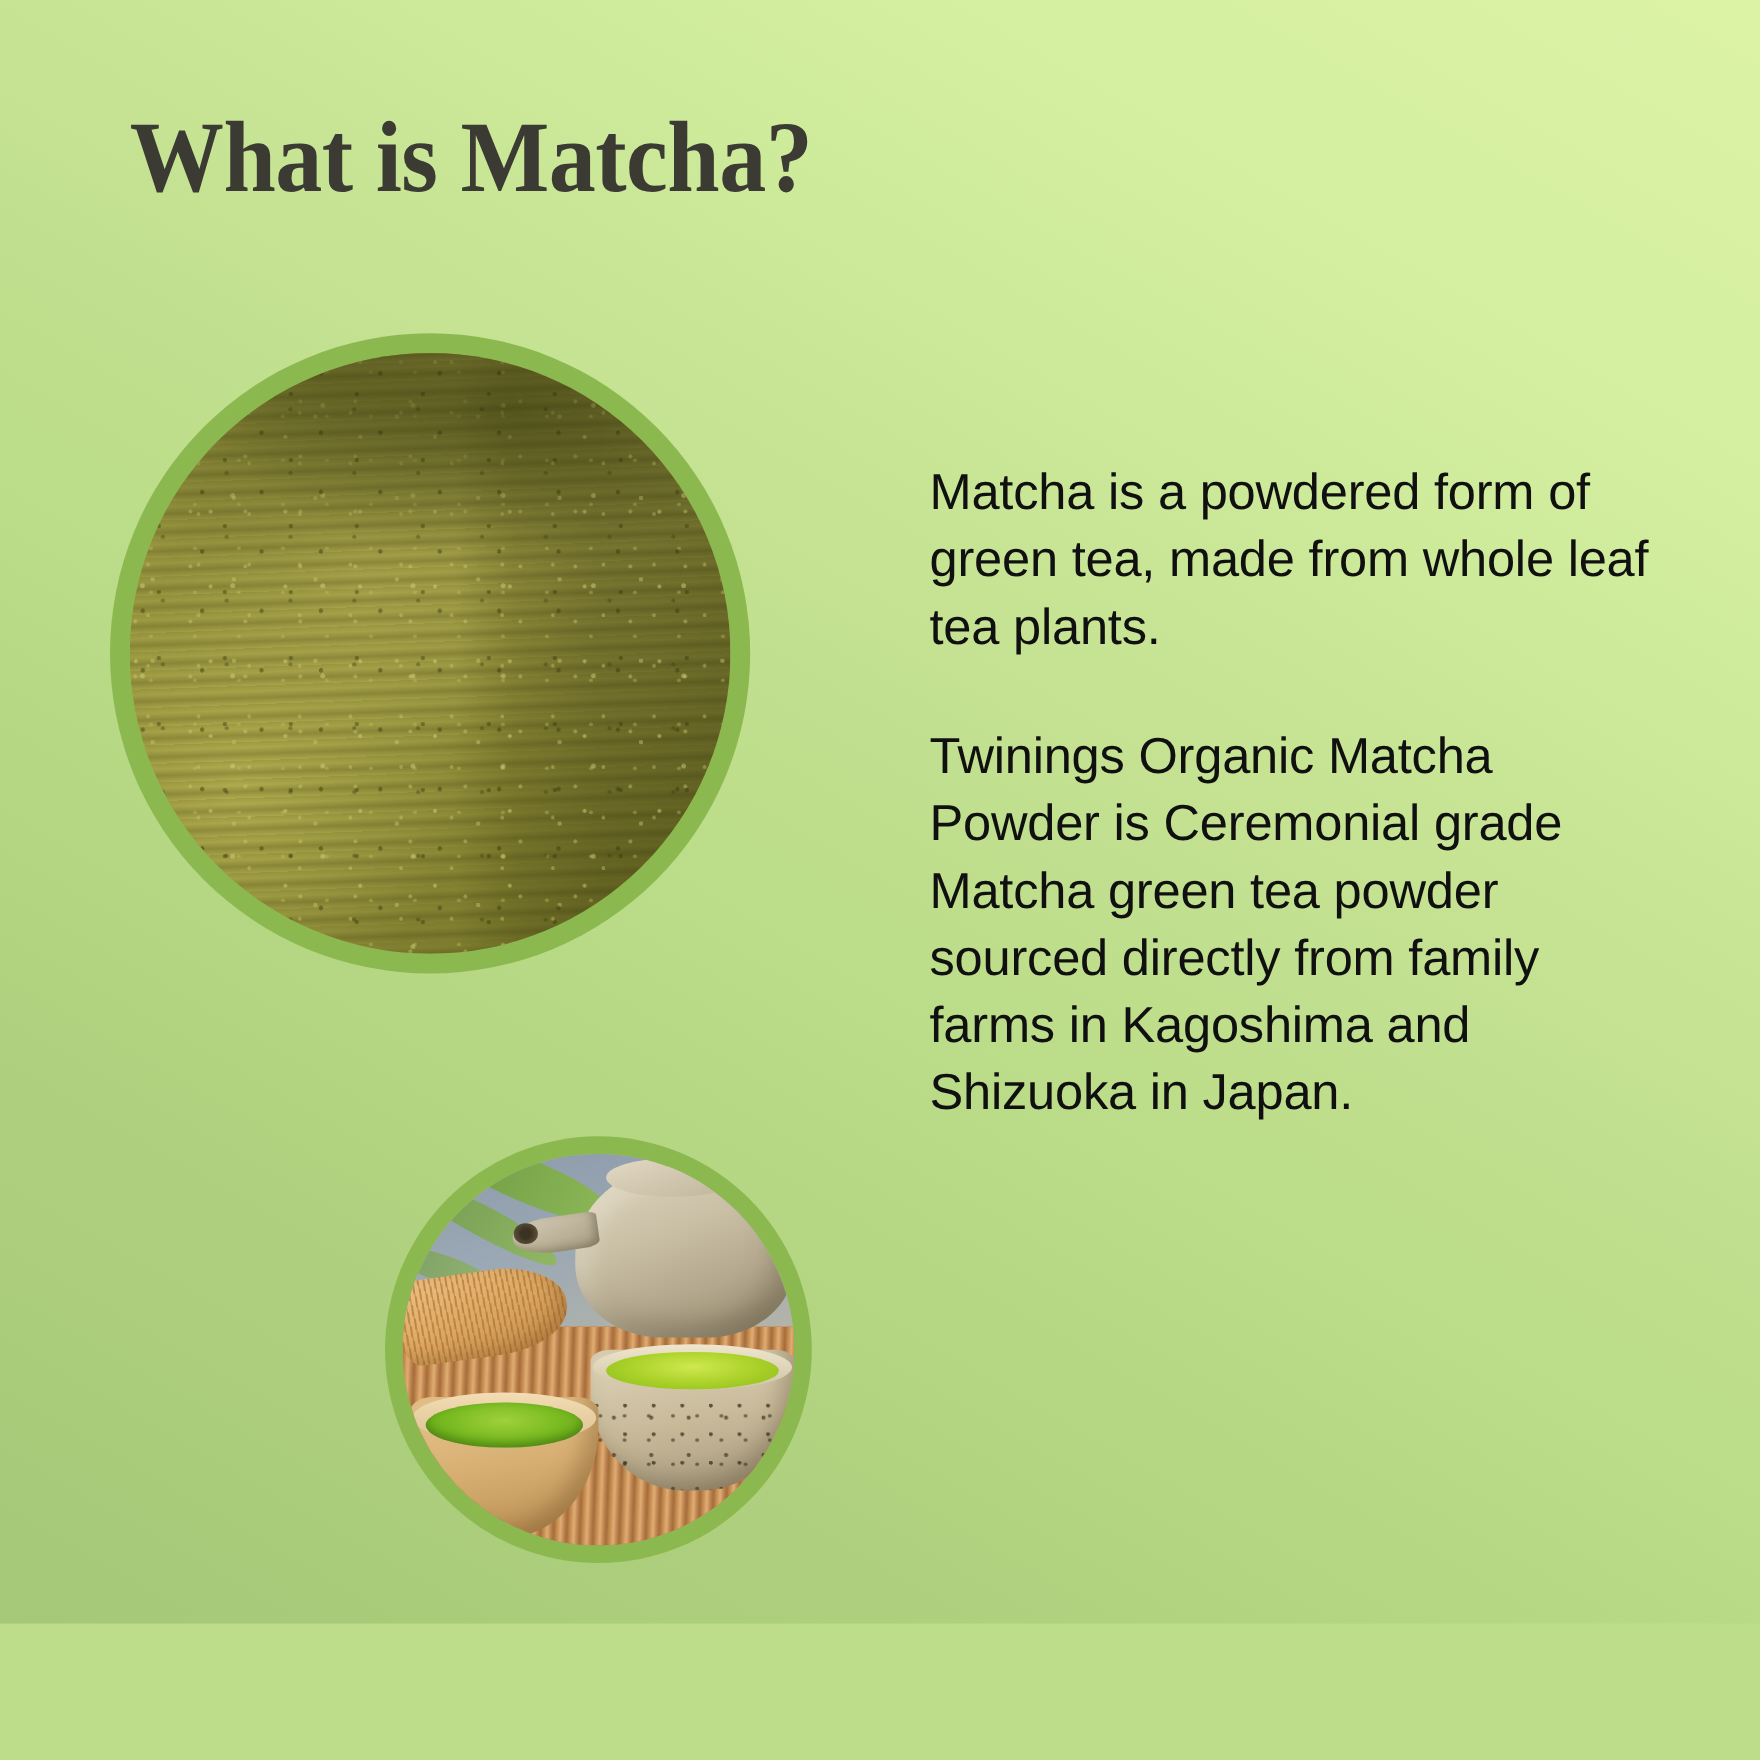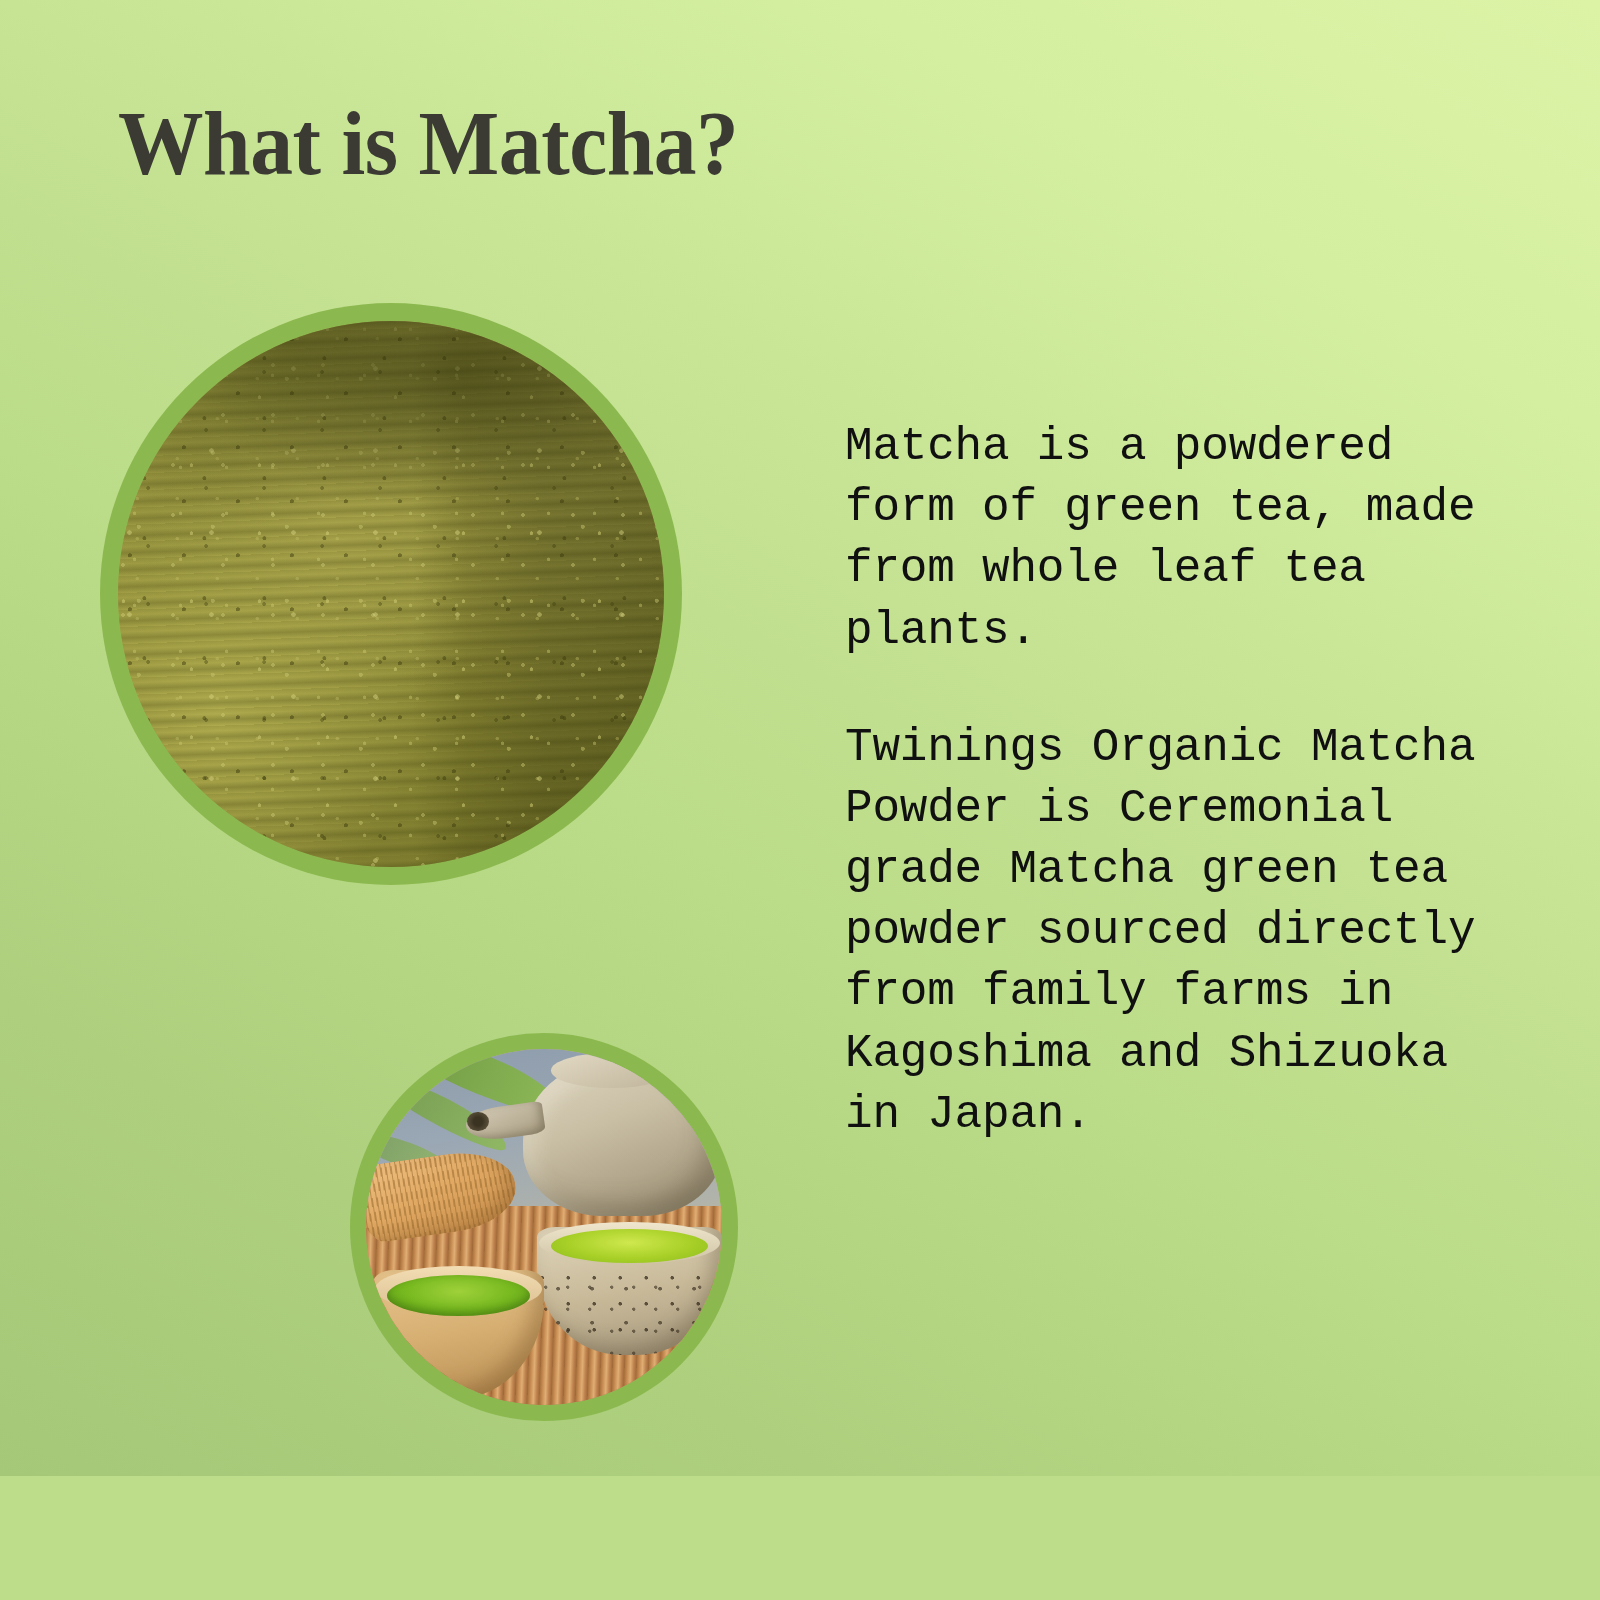--- a/index.html
+++ b/index.html
@@ -238,21 +238,21 @@
   }
 
   
   #copy {
     position:absolute;
     left:845px;
     top:417px;
     width:660px;
   }
   .para {
-    font-family:Liberation Mono, monospace;
+    font-family:Liberation Sans, sans-serif;
     font-size:46px;
     line-height:1.33;
     color:#101010;
     letter-spacing:-0.2px;
     margin-bottom:56px;
   }
   .para:last-child { margin-bottom:16px; }
 </style>
 </head>
 <body>

